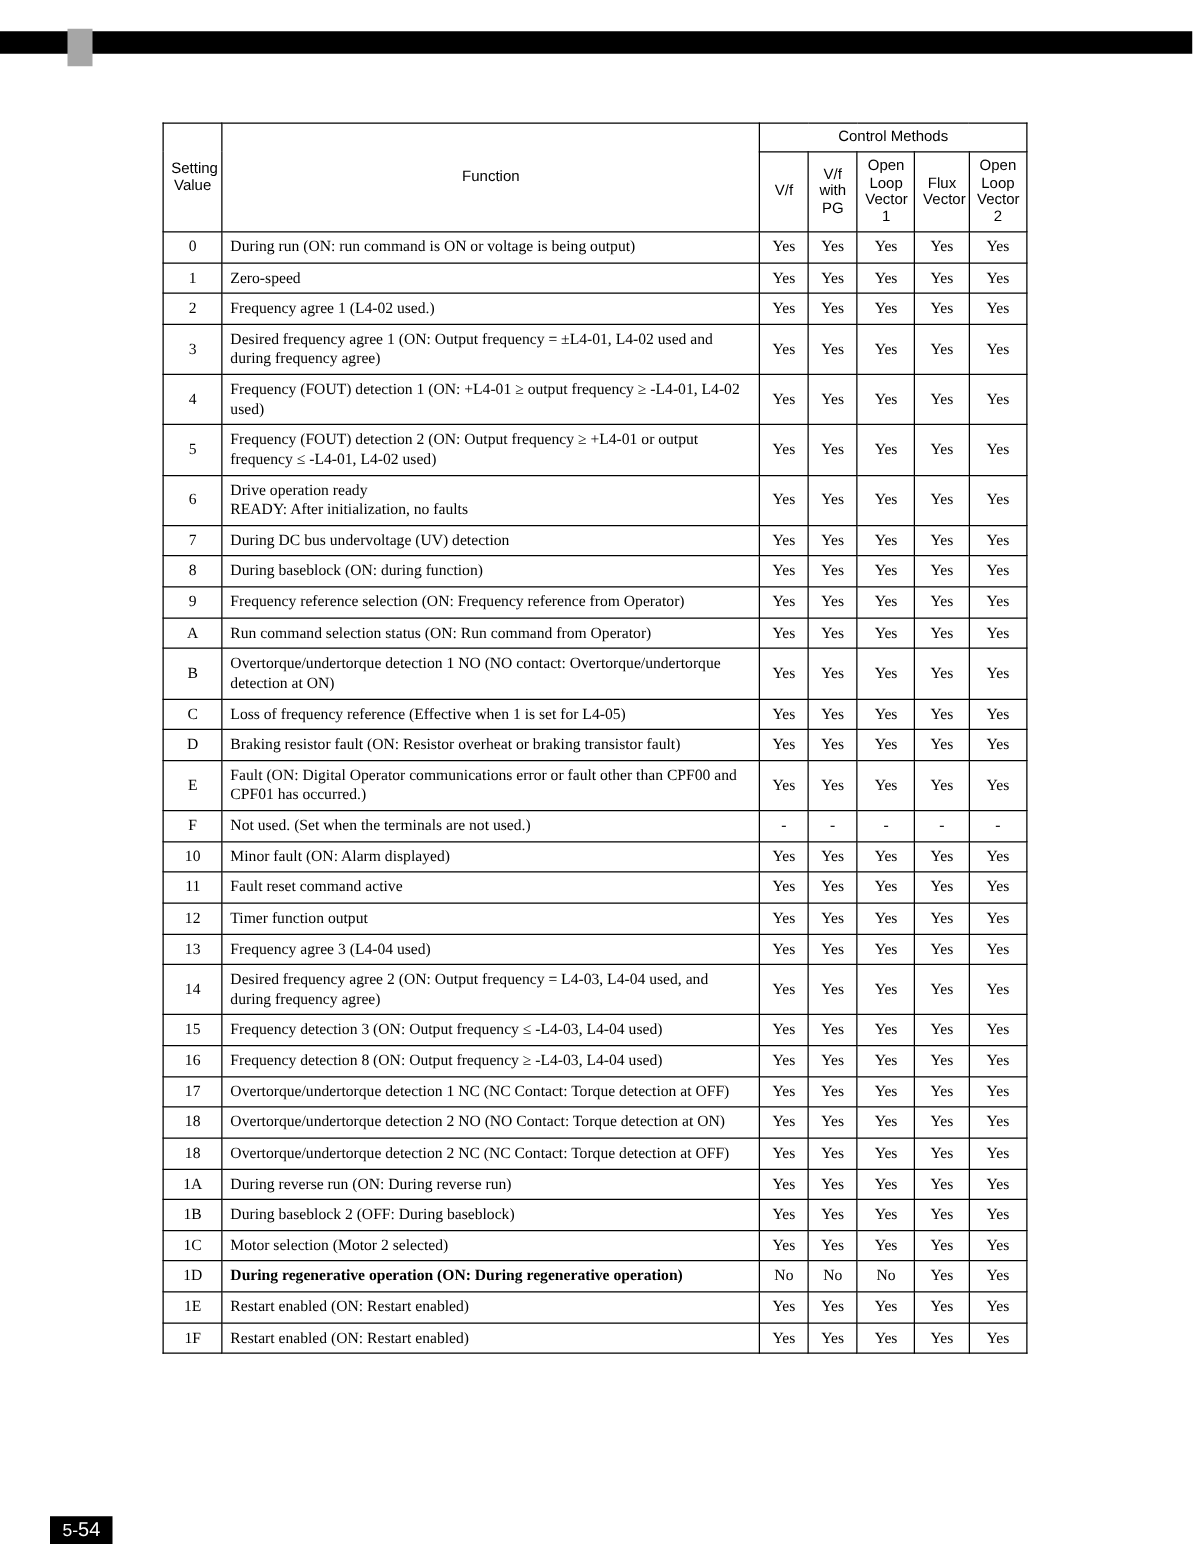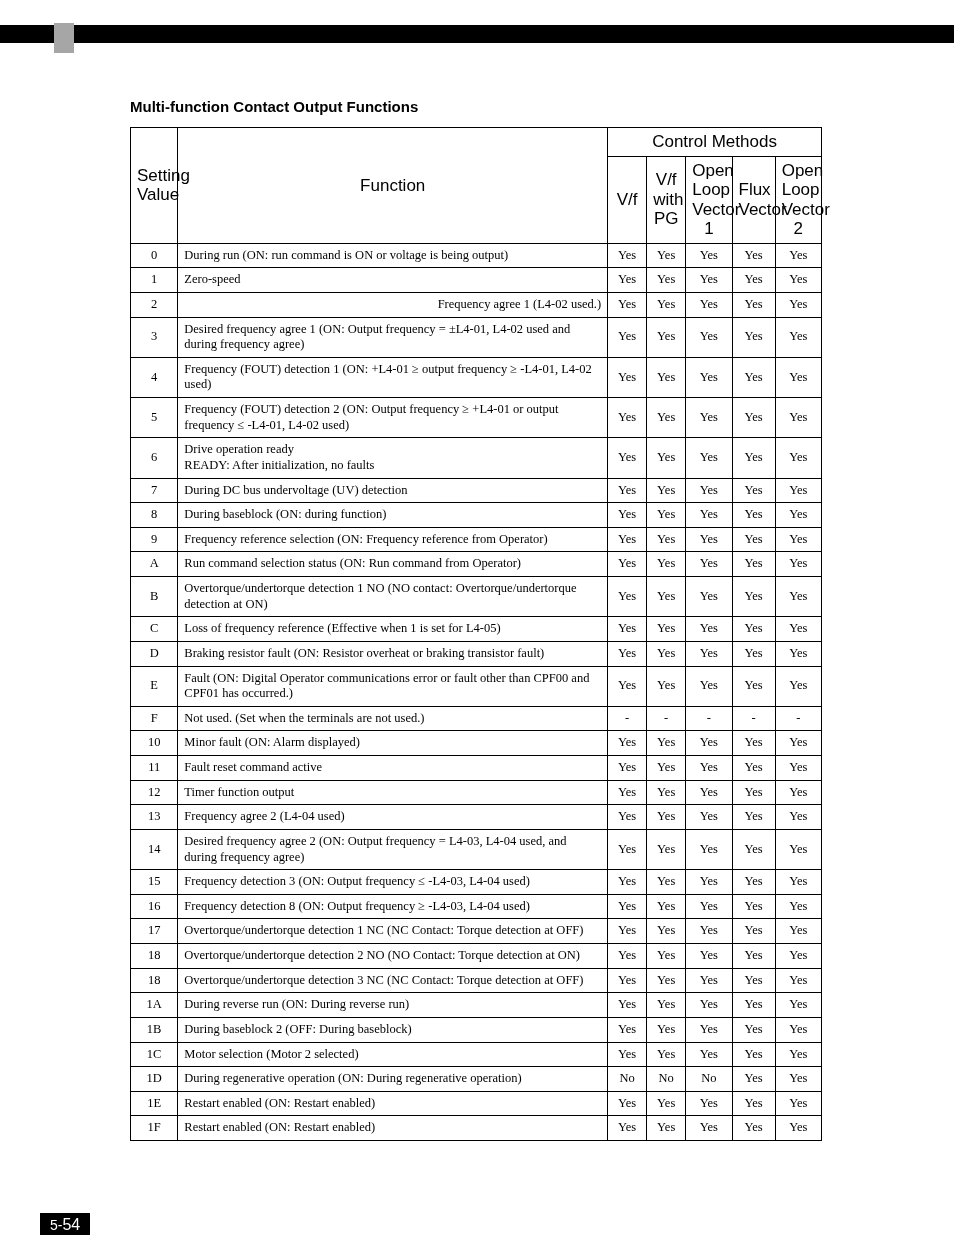--- a/index.html
+++ b/index.html
@@ -42,21 +42,21 @@
   }
   table.func th, table.func td {
     border: 1px solid #000;
     padding: 4px 6px;
     vertical-align: middle;
   }
   table.func th {
     font-family: Arial, Helvetica, sans-serif;
     font-weight: normal;
     text-align: center;
-    font-size: 17px;
+    font-size: 12px;
     line-height: 1.15;
   }
   table.func td {
     font-family: "Times New Roman", Times, serif;
     font-size: 12.5px;
     line-height: 1.25;
   }
   td.c { text-align: center; }
   td.func-cell { text-align: left; padding-left: 8px; padding-right: 8px; }
   .page-num-box {
@@ -83,21 +83,20 @@
 <body>
 
 <div class="page-wrap">
 
   <div class="top-bar">
     <div class="top-bar-gray"></div>
   </div>
 
   <div class="page-content">
 
-    <div class="section-title">Multi-function Contact Output Functions</div>
 
     <table class="func">
       <colgroup>
         <col style="width:46px">
         <col style="width:418px">
         <col style="width:38px">
         <col style="width:38px">
         <col style="width:45px">
         <col style="width:42px">
         <col style="width:45px">
@@ -140,21 +139,21 @@
             <td class="c">1</td>
             <td class="func-cell" style="white-space: pre-line;">Zero-speed</td>
             <td class="c">Yes</td>
             <td class="c">Yes</td>
             <td class="c">Yes</td>
             <td class="c">Yes</td>
             <td class="c">Yes</td>
           </tr>
           <tr>
             <td class="c">2</td>
-            <td class="func-cell" style="white-space: pre-line; text-align: right;">Frequency agree 1 (L4-02 used.)</td>
+            <td class="func-cell" style="white-space: pre-line;">Frequency agree 1 (L4-02 used.)</td>
             <td class="c">Yes</td>
             <td class="c">Yes</td>
             <td class="c">Yes</td>
             <td class="c">Yes</td>
             <td class="c">Yes</td>
           </tr>
           <tr>
             <td class="c">3</td>
             <td class="func-cell" style="white-space: pre-line;">Desired frequency agree 1 (ON: Output frequency = ±L4-01, L4-02 used and during frequency agree)</td>
             <td class="c">Yes</td>
@@ -294,21 +293,21 @@
             <td class="c">12</td>
             <td class="func-cell" style="white-space: pre-line;">Timer function output</td>
             <td class="c">Yes</td>
             <td class="c">Yes</td>
             <td class="c">Yes</td>
             <td class="c">Yes</td>
             <td class="c">Yes</td>
           </tr>
           <tr>
             <td class="c">13</td>
-            <td class="func-cell" style="white-space: pre-line;">Frequency agree 2 (L4-04 used)</td>
+            <td class="func-cell" style="white-space: pre-line;">Frequency agree 3 (L4-04 used)</td>
             <td class="c">Yes</td>
             <td class="c">Yes</td>
             <td class="c">Yes</td>
             <td class="c">Yes</td>
             <td class="c">Yes</td>
           </tr>
           <tr>
             <td class="c">14</td>
             <td class="func-cell" style="white-space: pre-line;">Desired frequency agree 2 (ON: Output frequency = L4-03, L4-04 used, and during frequency agree)</td>
             <td class="c">Yes</td>
@@ -348,21 +347,21 @@
             <td class="c">18</td>
             <td class="func-cell" style="white-space: pre-line;">Overtorque/undertorque detection 2 NO (NO Contact: Torque detection at ON)</td>
             <td class="c">Yes</td>
             <td class="c">Yes</td>
             <td class="c">Yes</td>
             <td class="c">Yes</td>
             <td class="c">Yes</td>
           </tr>
           <tr>
             <td class="c">18</td>
-            <td class="func-cell" style="white-space: pre-line;">Overtorque/undertorque detection 3 NC (NC Contact: Torque detection at OFF)</td>
+            <td class="func-cell" style="white-space: pre-line;">Overtorque/undertorque detection 2 NC (NC Contact: Torque detection at OFF)</td>
             <td class="c">Yes</td>
             <td class="c">Yes</td>
             <td class="c">Yes</td>
             <td class="c">Yes</td>
             <td class="c">Yes</td>
           </tr>
           <tr>
             <td class="c">1A</td>
             <td class="func-cell" style="white-space: pre-line;">During reverse run (ON: During reverse run)</td>
             <td class="c">Yes</td>
@@ -384,21 +383,21 @@
             <td class="c">1C</td>
             <td class="func-cell" style="white-space: pre-line; margin-left: 12px;">Motor selection (Motor 2 selected)</td>
             <td class="c">Yes</td>
             <td class="c">Yes</td>
             <td class="c">Yes</td>
             <td class="c">Yes</td>
             <td class="c">Yes</td>
           </tr>
           <tr>
             <td class="c">1D</td>
-            <td class="func-cell" style="white-space: pre-line;">During regenerative operation (ON: During regenerative operation)</td>
+            <td class="func-cell" style="white-space: pre-line; font-weight: bold;">During regenerative operation (ON: During regenerative operation)</td>
             <td class="c">No</td>
             <td class="c">No</td>
             <td class="c">No</td>
             <td class="c">Yes</td>
             <td class="c">Yes</td>
           </tr>
           <tr>
             <td class="c">1E</td>
             <td class="func-cell" style="white-space: pre-line;">Restart enabled (ON: Restart enabled)</td>
             <td class="c">Yes</td>

